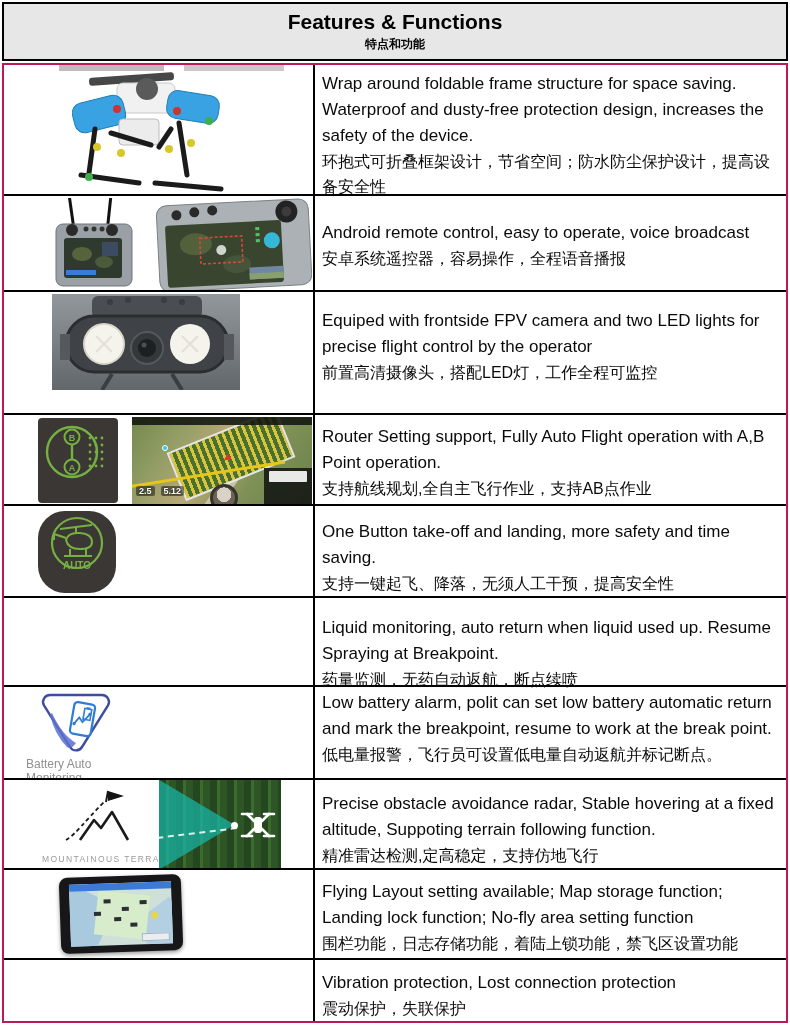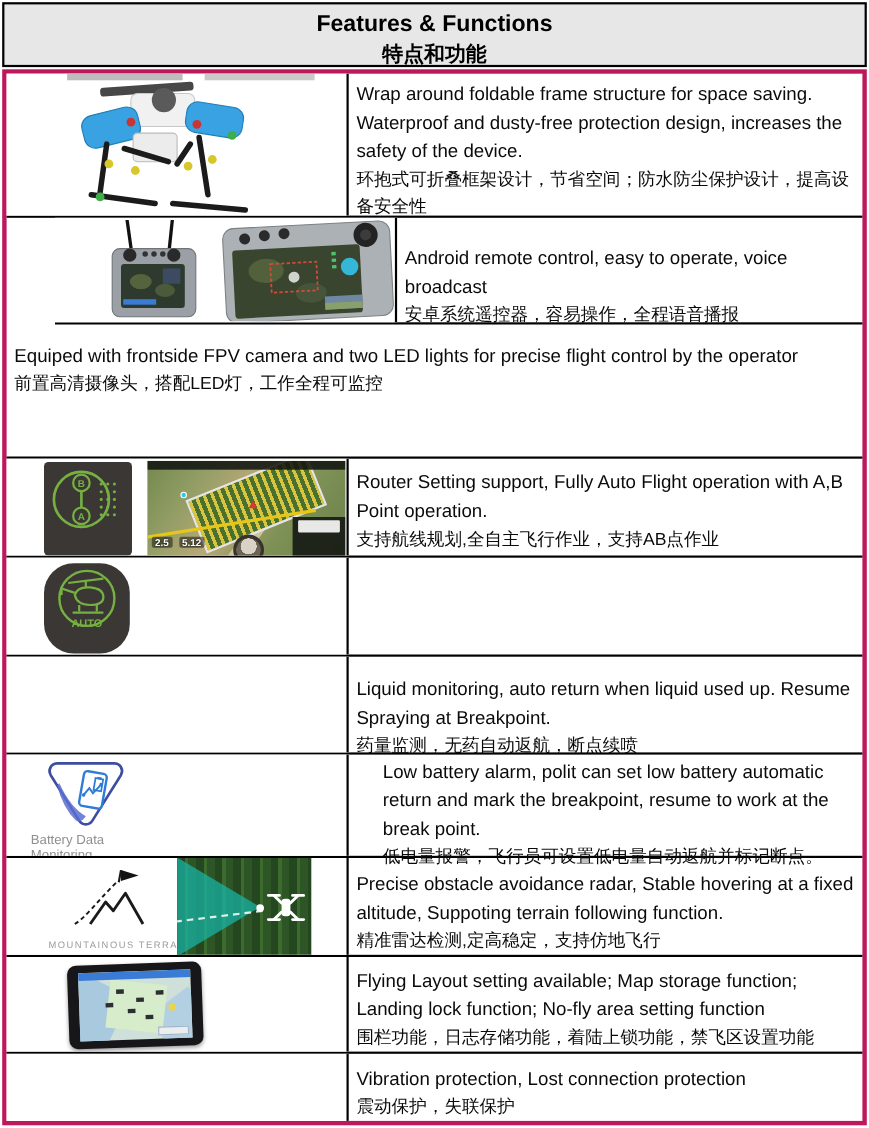--- a/index.html
+++ b/index.html
@@ -3,33 +3,33 @@
 <meta charset="utf-8">
 <style>
   * { margin:0; padding:0; box-sizing:border-box; }
   body { background:#fff; font-family:"Liberation Sans", sans-serif; }
   .page { position:relative; width:790px; height:1025px; background:#fff; overflow:hidden; }
 
   
   .header-box { position:absolute; top:2px; left:2px; width:786px; height:59px;
     background:#e7e7e7; border:2px solid #000; text-align:center; padding-top:6px; }
   .title-en { font-size:21px; font-weight:bold; color:#000; }
-  .title-zh { font-size:19px; font-weight:bold; color:#000; margin-top:2px; }
+  .title-zh { font-size:12px; font-weight:bold; color:#000; margin-top:2px; }
 
   
   .ftable { position:absolute; top:63px; left:2px; width:786px; height:960px;
-    border:4px solid #be185d; display:flex; flex-direction:column; background:#fff; }
+    border:2px solid #be185d; display:flex; flex-direction:column; background:#fff; }
   .row { display:flex; border-bottom:2px solid #000; position:relative; }
   .row:last-child { border-bottom:none; flex:1; }
   .cell-img { width:311px; border-right:2px solid #000; position:relative; overflow:hidden; background:#fff; }
   .cell-text { flex:1; padding:6px 8px 0 7px; }
   .en { font-size:17px; line-height:26px; color:#0a0a0a; }
   .zh { font-size:16px; line-height:25px; color:#0a0a0a; }
 
-  .r1{height:131px;} .r2{height:97px;margin-left:44px;} .r3{height:125px;flex-direction:column;} .r4{height:93px;}
+  .r1{height:131px;} .r2{height:97px;} .r3{height:125px;} .r4{height:93px;}
   .r5{height:92px;} .r6{height:89px;} .r7{height:94px;} .r8{height:92px;} .r9{height:91px;}
 
   
   .badge { position:absolute; background:#3b3734; border-radius:4px; text-align:center; }
   .badge-label { color:#76b043; font-weight:bold; font-size:13px; line-height:14px;margin-top:48px; }
 
   
   .mapshot { position:absolute; left:128px; top:2px; width:180px; height:87px; overflow:hidden;
     background:linear-gradient(125deg,#74884f 0%,#8f9c63 22%,#b8a878 45%,#7f9156 68%,#69804c 100%); }
   .map-hud { position:absolute; top:0; left:0; right:0; height:8px; background:rgba(18,22,16,.88); }
@@ -272,20 +272,24 @@
             <path d="M24 26 q2 -8 14 -7 q12 1 12 9 q0 7 -12 7 q-12 0 -14 -9 z" fill="none" stroke="#76b043" stroke-width="2"></path>
             <path d="M24 24 L12 20 L12 26" fill="none" stroke="#76b043" stroke-width="2"></path>
             <line x1="28" y1="35" x2="28" y2="41" stroke="#76b043" stroke-width="2"></line>
             <line x1="44" y1="35" x2="44" y2="41" stroke="#76b043" stroke-width="2"></line>
             <line x1="22" y1="42" x2="50" y2="42" stroke="#76b043" stroke-width="2"></line>
             <text x="35" y="55" font-size="10" font-weight="bold" fill="#76b043" text-anchor="middle">AUTO</text>
           </svg>
           <div class="badge-label">全自主作业</div>
         </div>
       </div>
+      <div class="cell-text" style="padding-top:13px;">
+        <div class="en">One Button take-off and landing, more safety and time saving.</div>
+        <div class="zh">支持一键起飞、降落，无须人工干预，提高安全性</div>
+      </div>
     </div>
 
     <div class="row r6">
       <div class="cell-img"></div>
       <div class="cell-text" style="padding-top:17px;">
         <div class="en">Liquid  monitoring, auto return when liquid used up. Resume Spraying at Breakpoint.</div>
         <div class="zh">药量监测，无药自动返航，断点续喷</div>
       </div>
     </div>
 
@@ -297,25 +301,25 @@
           <g transform="rotate(10 42 28)">
             <rect x="32" y="12" width="21" height="32" rx="3.5" fill="#fff" stroke="#2e7cd6" stroke-width="2.2"></rect>
             <rect x="43" y="17" width="7" height="11" fill="none" stroke="#2e7cd6" stroke-width="1.6"></rect>
             <rect x="44.5" y="15.5" width="4" height="2" fill="#2e7cd6"></rect>
             <polyline points="35,34 39,27 43,31 49,22" fill="none" stroke="#2e7cd6" stroke-width="1.8"></polyline>
             <circle cx="35" cy="34" r="1.6" fill="#2e7cd6"></circle>
               <circle cx="49" cy="22" r="1.6" fill="#2e7cd6"></circle>
           </g>
         </svg>
         <div class="bat-caption">
-          <div>Battery Data</div>
+          <div>Battery Auto</div>
           <div>Monitoring</div>
         </div>
       </div>
-      <div class="cell-text" style="padding-top:3px;margin-left:24px;">
+      <div class="cell-text" style="padding-top:3px;">
         <div class="en">Low battery alarm, polit can set low battery automatic return and mark the breakpoint, resume to work at the break point.</div>
         <div class="zh">低电量报警，飞行员可设置低电量自动返航并标记断点。</div>
       </div>
     </div>
 
     <div class="row r8">
       <div class="cell-img">
         <svg style="position:absolute;left:56px;top:8px;" width="78" height="60" viewBox="0 0 78 60">
           <path d="M6 52 C16 46 24 34 44 14" fill="none" stroke="#1a1a1a" stroke-width="1.8" stroke-dasharray="4 3"></path>
           <path d="M20 52 L34 32 L41 40 L52 24 L68 52" fill="none" stroke="#1a1a1a" stroke-width="2.6" stroke-linejoin="round"></path>

